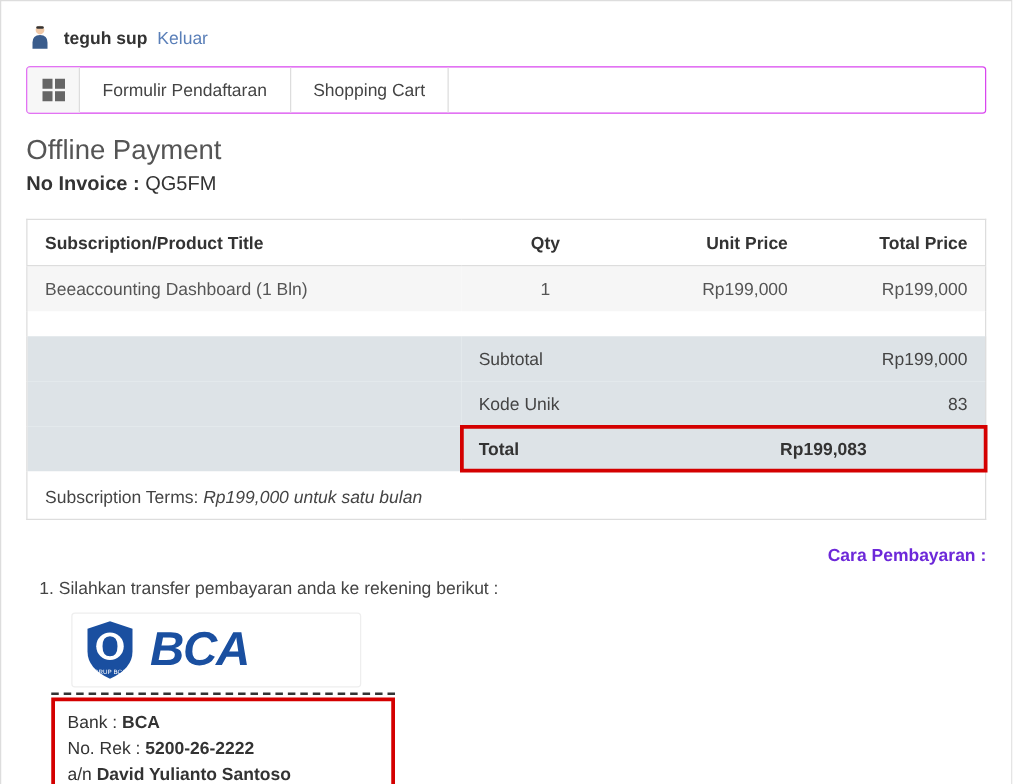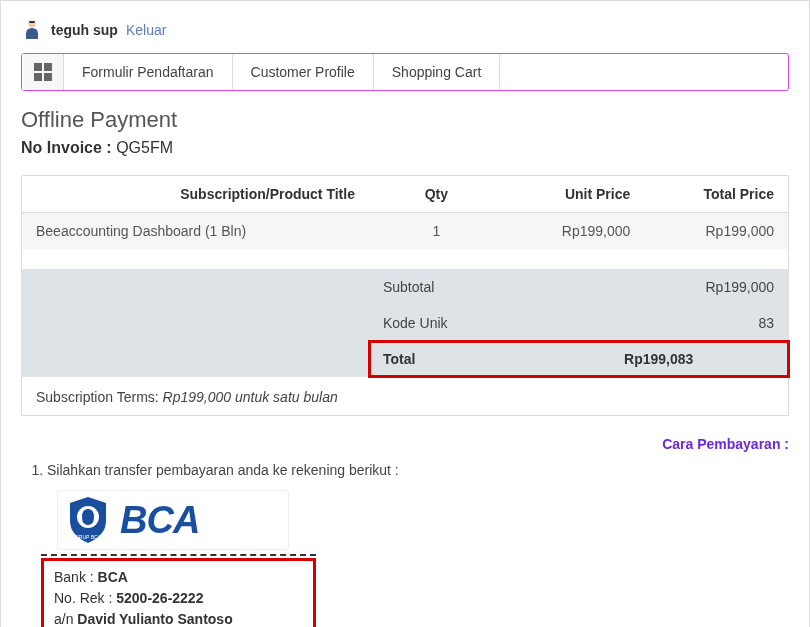--- a/index.html
+++ b/index.html
@@ -74,21 +74,21 @@
       width: 100%;
       border: 1px solid #ddd;
       border-collapse: collapse;
       margin-bottom: 20px;
     }
     .order-table th, .order-table td {
       padding: 10px 14px;
       font-size: 14px;
     }
     .order-table thead th {
-      text-align: right;
+      text-align: left;
       font-weight: bold;
       border-bottom: 1px solid #ddd;
     }
     .order-table thead th.center { text-align: center; }
     .order-table thead th.right { text-align: right; }
     .order-table tbody td.center { text-align: center; }
     .order-table tbody td.right { text-align: right; }
     .order-table tbody tr.item-row td {
       background: #f6f6f6;
       color: #555;
@@ -194,21 +194,20 @@
   <div class="tabbar">
     <div class="tab-icon-cell">
       <div class="grid-icon">
         <span></span>
           <span></span>
           <span></span>
           <span></span>
       </div>
     </div>
     <div class="tab">Formulir Pendaftaran</div>
-    <div class="tab">Customer Profile</div>
     <div class="tab">Shopping Cart</div>
   </div>
 
   <h2 class="page-title">Offline Payment</h2>
   <div class="invoice-line">
     <span class="invoice-label">No Invoice :</span>
     <span>QG5FM</span>
   </div>
 
   <table class="order-table">

